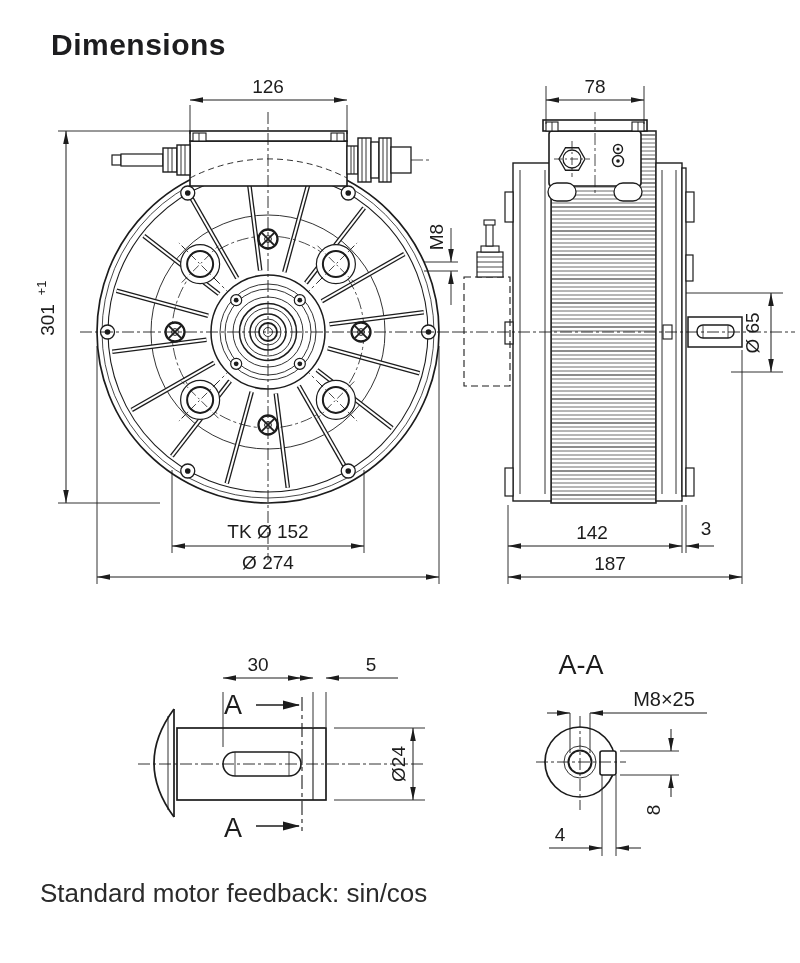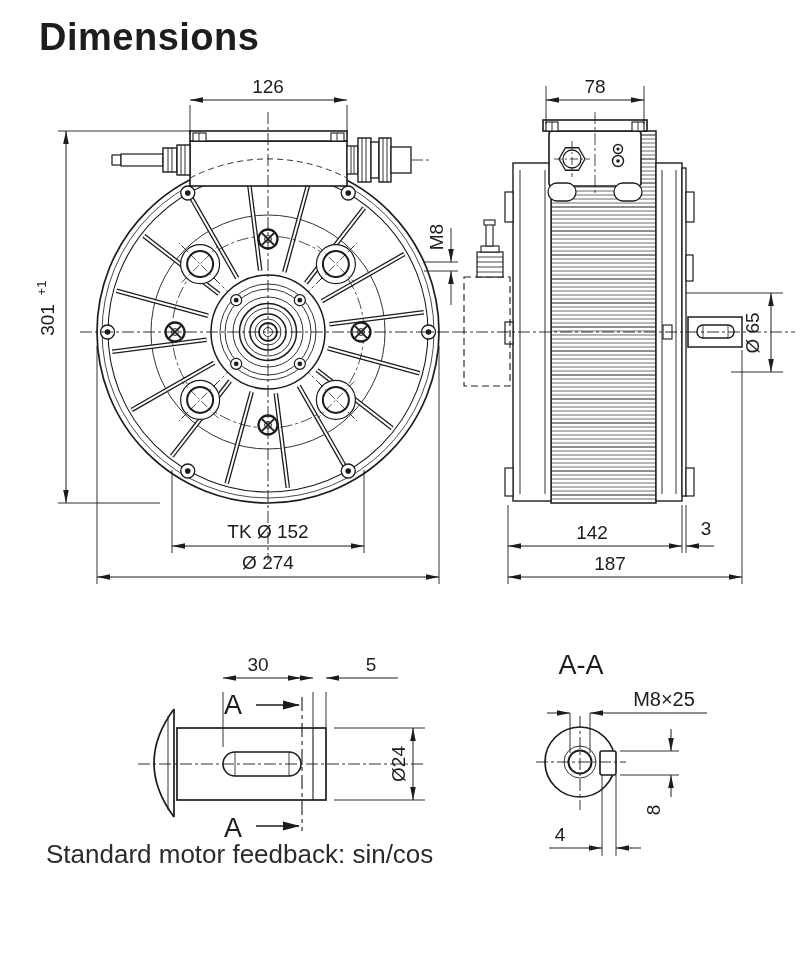--- a/index.html
+++ b/index.html
@@ -1,22 +1,22 @@
 <!DOCTYPE html>
 <html><head>
 <meta charset="utf-8">
 <style>
   html,body{margin:0;padding:0;background:#ffffff;}
   #page{position:relative;width:800px;height:963px;background:#ffffff;overflow:hidden;
         font-family:"Liberation Sans", sans-serif;color:#1c1c1c;}
-  #page-title{position:absolute;left:39px;top:16px;font-size:38px;font-weight:600;
-        letter-spacing:0.5px;color:#1d1d1f;margin:0;}
+  #page-title{position:absolute;left:39px;top:16px;font-size:30px;font-weight:600;
+        letter-spacing:0.5px;color:#1d1d1f;margin:12px;}
   #dwg{position:absolute;left:0;top:0;}
   .footnote{position:absolute;left:40px;font-size:26px;color:#2b2b2b;white-space:nowrap;}
-  #footnote-1{top:839px;margin-left:6px;}
+  #footnote-1{top:878px;}
   #footnote-2{top:913px;}
   text{font-family:"Liberation Sans", sans-serif;fill:#1c1c1c;}
   .dim{font-size:19px;}
   .dim-sm{font-size:13px;}
   .mark{font-size:27px;}
   .dim-md{font-size:20px;}
 </style>
 </head>
 <body>
 

